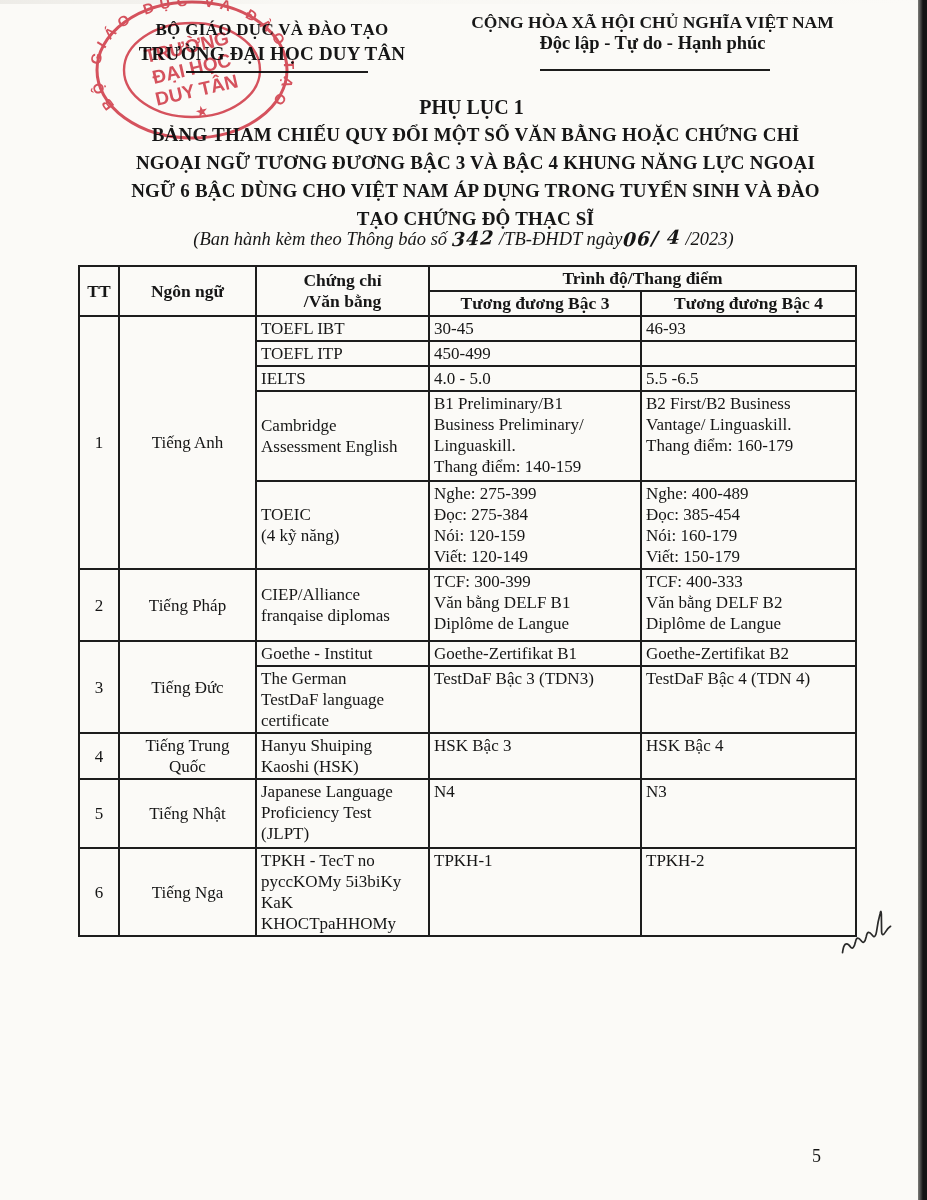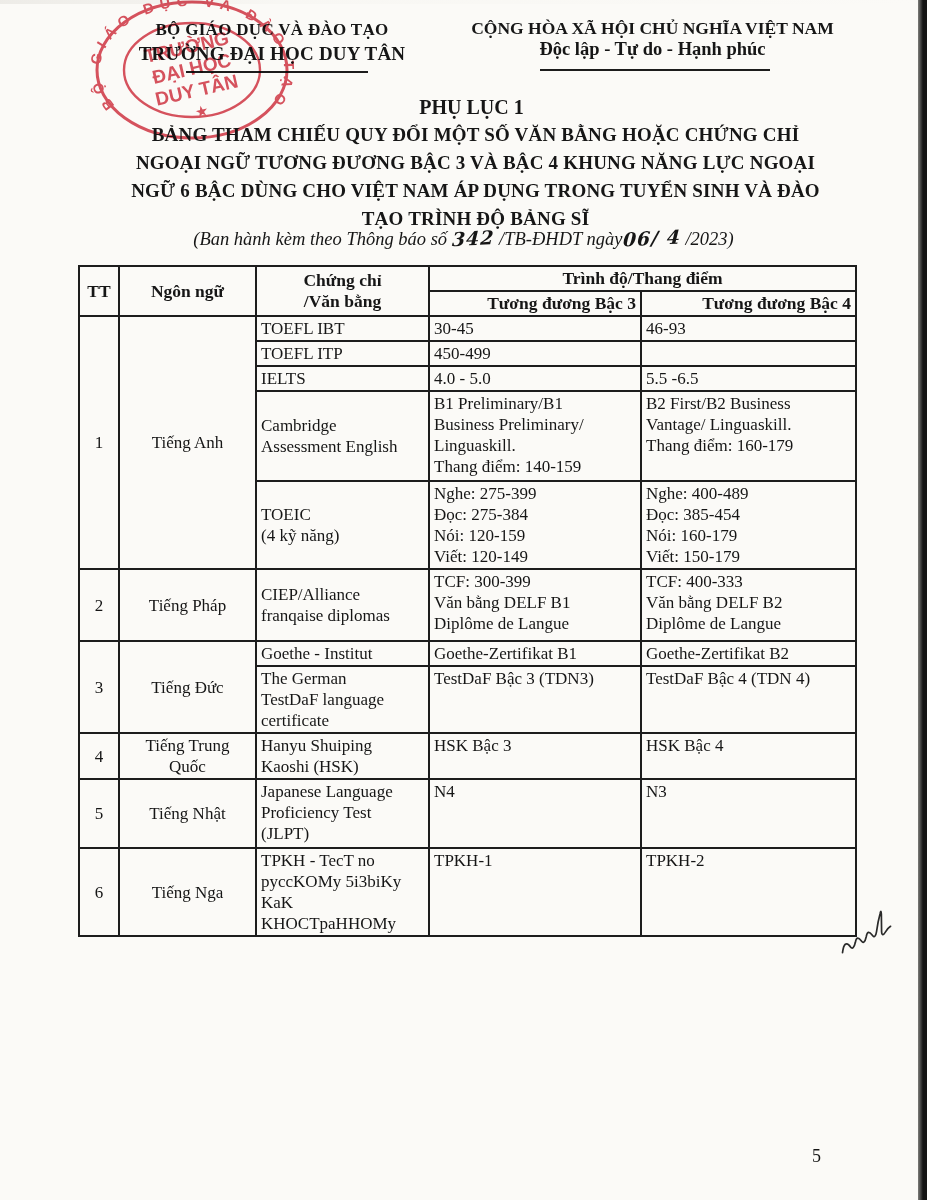--- a/index.html
+++ b/index.html
@@ -6,35 +6,35 @@
   body{background:#9a9a9a;font-family:"Liberation Serif","DejaVu Serif",serif;}
   .page{position:relative;width:927px;height:1200px;margin:0 auto;background:#fbfaf7;overflow:hidden;color:#161616;}
   .abs{position:absolute;}
   
   .scan-edge-right{position:absolute;top:0;right:0;width:9px;height:1200px;background:linear-gradient(to right,#7d7d7a,#141414 55%);}
   .scan-smudge-top{position:absolute;top:0;left:0;width:927px;height:4px;background:linear-gradient(to right,#e4e2dd,#f6f5f1 30%,#fbfaf7);opacity:.6;}
   
   .hdr-left{left:92px;top:20px;width:360px;text-align:center;}
   .hdr-left .l1{font-size:17px;font-weight:bold;letter-spacing:.3px;}
   .hdr-left .l2{font-size:19px;font-weight:bold;margin-top:3px;letter-spacing:.2px;}
-  .hdr-right{left:455px;top:18px;width:395px;text-align:center;}
+  .hdr-right{left:455px;top:12px;width:395px;text-align:center;}
   .hdr-right .l1{font-size:17.5px;font-weight:bold;}
   .hdr-right .l2{font-size:18.5px;font-weight:bold;}
   .rule{position:absolute;height:2px;background:#1c1c1c;}
   
   .appendix{left:8px;top:96px;width:927px;text-align:center;font-size:20px;font-weight:bold;}
   .title-lines{left:68px;top:121px;width:815px;text-align:center;font-weight:bold;font-size:19px;line-height:28px;letter-spacing:.2px;}
   .subtitle{left:0;top:227px;width:927px;text-align:center;font-size:18.5px;font-style:italic;}
   .hand{font-family:"DejaVu Serif",serif;font-style:italic;font-weight:bold;display:inline-block;transform:rotate(-3deg) skewX(-6deg);font-size:19px;letter-spacing:1px;}
   
   .tbl-wrap{left:78px;top:265px;width:779px;}
   table{border-collapse:collapse;width:777px;table-layout:fixed;}
   th,td{border:2px solid #1d1d1d;font-size:17px;line-height:21px;padding:1px 4px;white-space:pre-line;overflow:hidden;}
   th{font-weight:bold;text-align:center;vertical-align:middle;font-size:17.5px;}
-  th.sub{text-align:right;padding-left:4px;border-radius:12px;}
+  th.sub{text-align:center;padding-left:4px;border-radius:12px;}
   td.tt{text-align:center;vertical-align:middle;}
   td.lang{text-align:center;vertical-align:middle;font-family:Liberation Serif, serif;}
   td.cert{vertical-align:middle;text-align:left;}
   td.certtop{vertical-align:top;text-align:left;}
   td.val{vertical-align:top;text-align:left;}
   
   .page-number{left:812px;top:1146px;font-size:18px;}
   .sig{left:836px;top:912px;}
   .stamp{position:absolute;left:88px;top:0;mix-blend-mode:multiply;opacity:.9;}
 </style>
@@ -72,21 +72,21 @@
       <text x="104" y="97" font-size="19">DUY TÂN</text>
       <text x="104" y="117" font-size="13">★</text>
     </g>
   </svg>
 
   <div class="abs appendix">PHỤ LỤC 1</div>
   <div class="abs title-lines">
     <div>BẢNG THAM CHIẾU QUY ĐỔI MỘT SỐ VĂN BẰNG HOẶC CHỨNG CHỈ</div>
     <div>NGOẠI NGỮ TƯƠNG ĐƯƠNG BẬC 3 VÀ BẬC 4 KHUNG NĂNG LỰC NGOẠI</div>
     <div>NGỮ 6 BẬC DÙNG CHO VIỆT NAM ÁP DỤNG TRONG TUYỂN SINH VÀ ĐÀO</div>
-    <div>TẠO TRÌNH ĐỘ BẢNG SĨ</div>
+    <div>TẠO CHỨNG ĐỘ THẠC SĨ</div>
   </div>
   <div class="abs subtitle">
     <span>(Ban hành kèm theo Thông báo số</span>
     <span class="hand">342</span>
     <span>/TB-ĐHDT ngày</span><span class="hand">06/ 4</span>
     <span>/2023)</span>
   </div>
 
   <div class="abs tbl-wrap">
     <table>

